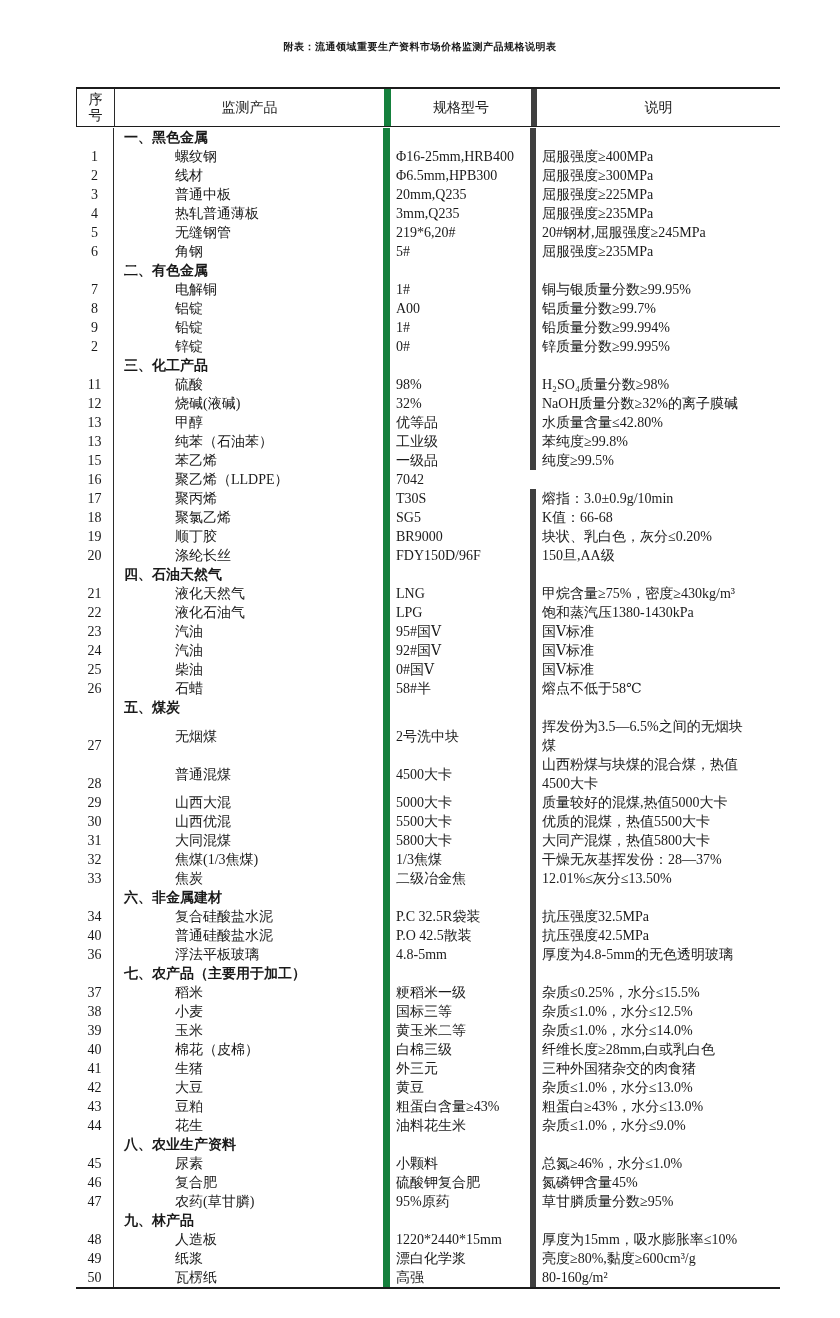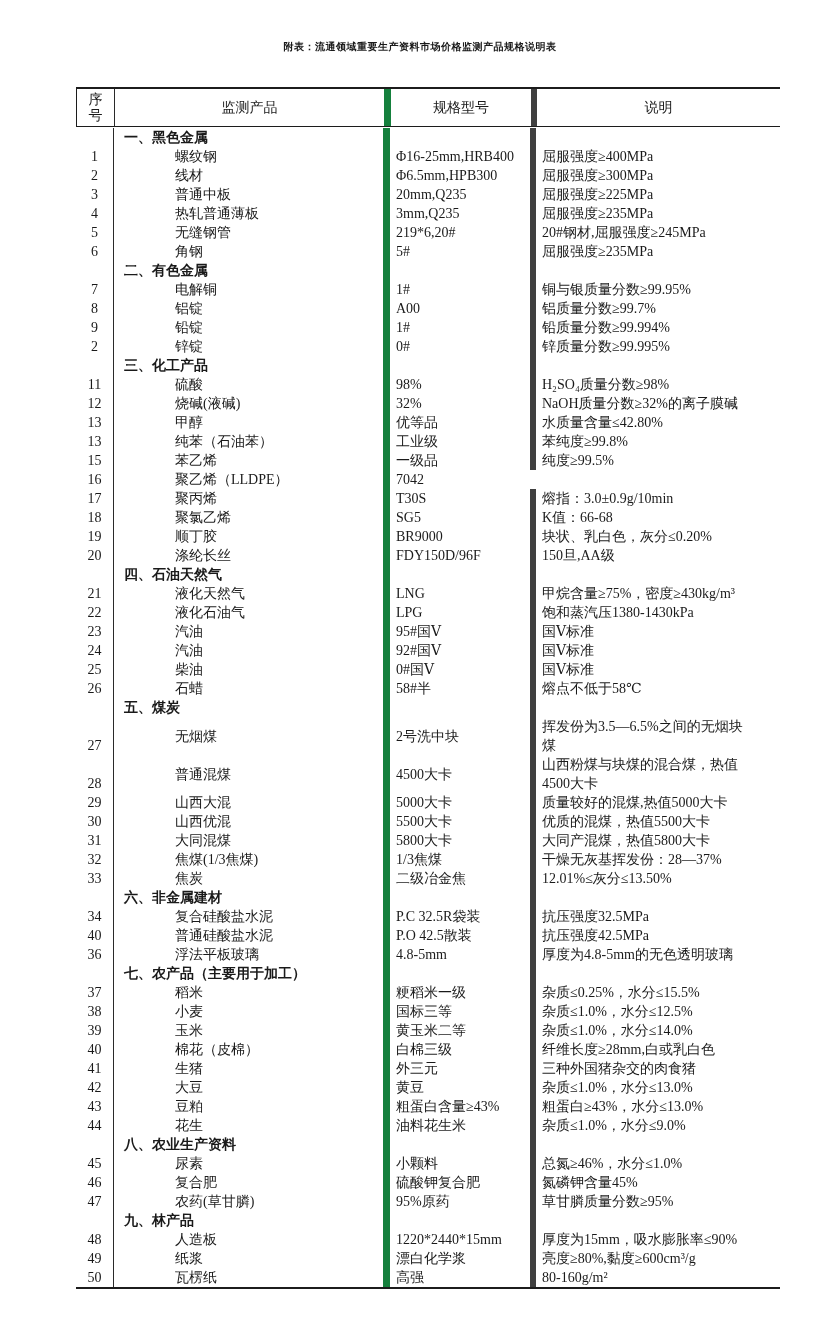--- a/index.html
+++ b/index.html
@@ -403,21 +403,21 @@
         <div class="row section-row">
     <div class="cell c-no"></div>
     <div class="cell c-product">九、林产品</div>
     <div class="cell c-spec"></div>
     <div class="cell c-desc"></div>
   </div>
         <div class="row data-row">
     <div class="cell c-no">48</div>
     <div class="cell c-product">人造板</div>
     <div class="cell c-spec">1220*2440*15mm</div>
-    <div class="cell c-desc">厚度为15mm，吸水膨胀率≤90%</div>
+    <div class="cell c-desc">厚度为15mm，吸水膨胀率≤10%</div>
   </div>
         <div class="row data-row">
     <div class="cell c-no">49</div>
     <div class="cell c-product">纸浆</div>
     <div class="cell c-spec">漂白化学浆</div>
     <div class="cell c-desc">亮度≥80%,黏度≥600cm³/g</div>
   </div>
         <div class="row data-row">
     <div class="cell c-no">50</div>
     <div class="cell c-product">瓦楞纸</div>

